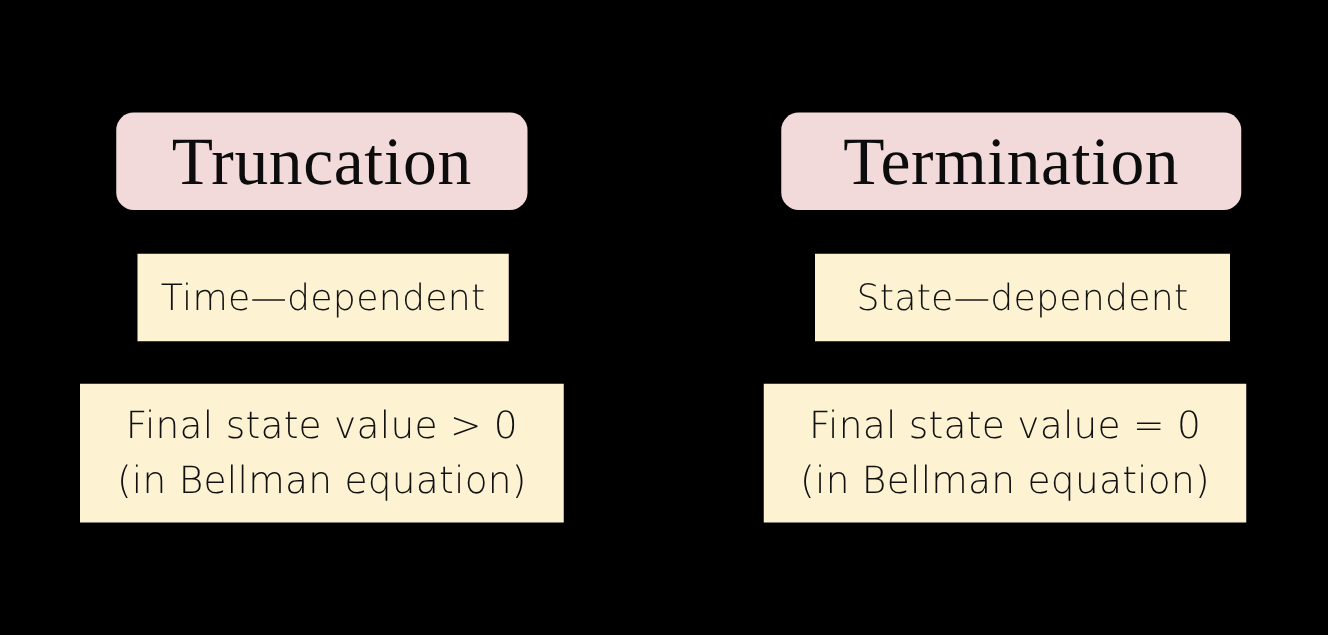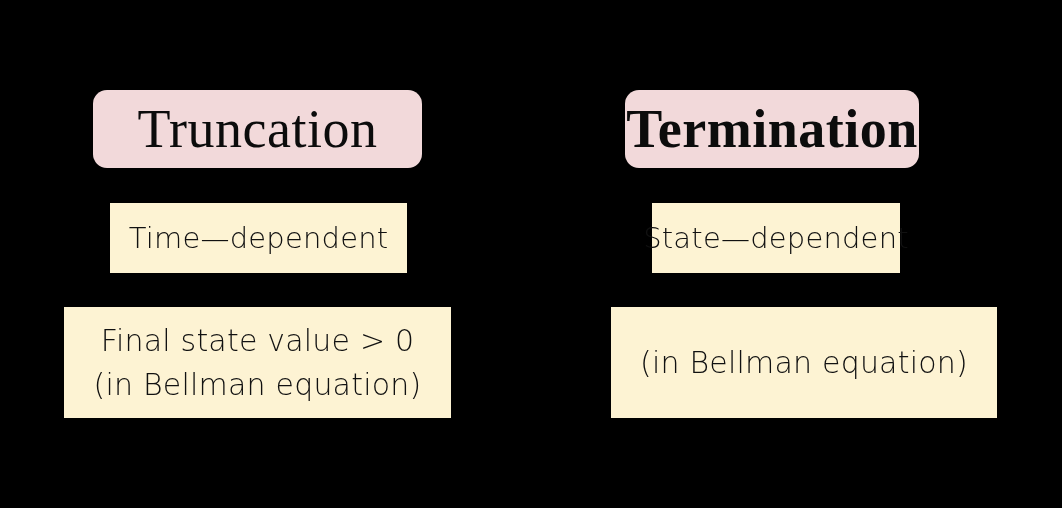--- a/index.html
+++ b/index.html
@@ -68,22 +68,22 @@
     display: block;
     white-space: nowrap;
   }
 
   
   #truncation-title   { left: 93px;  top: 90px;  width: 329px; height: 78px; }
   #truncation-type    { left: 110px; top: 203px; width: 297px; height: 70px; }
   #truncation-detail  { left: 64px;  top: 307px; width: 387px; height: 111px; }
 
   
-  #termination-title  { left: 625px; top: 90px;  width: 294px; height: 78px; font-weight: bold; }
-  #termination-type   { left: 652px; top: 203px; width: 248px; height: 70px; }
+  #termination-title  { left: 625px; top: 90px;  width: 368px; height: 78px; }
+  #termination-type   { left: 652px; top: 203px; width: 332px; height: 70px; }
   #termination-detail { left: 611px; top: 307px; width: 386px; height: 111px; }
 </style>
 </head>
 <body>
 
 <div id="canvas">
 
   <div class="box title-box" id="truncation-title">
     <span>Truncation</span>
   </div>
@@ -99,16 +99,17 @@
 
   <div class="box title-box" id="termination-title">
     <span>Termination</span>
   </div>
 
   <div class="box note-box note-single" id="termination-type">
     <span class="note-line">State—dependent</span>
   </div>
 
   <div class="box note-box note-double" id="termination-detail">
+    <span class="note-line">Final state value = 0</span>
     <span class="note-line">(in Bellman equation)</span>
   </div>
 
 </div>
 
 </body></html>

